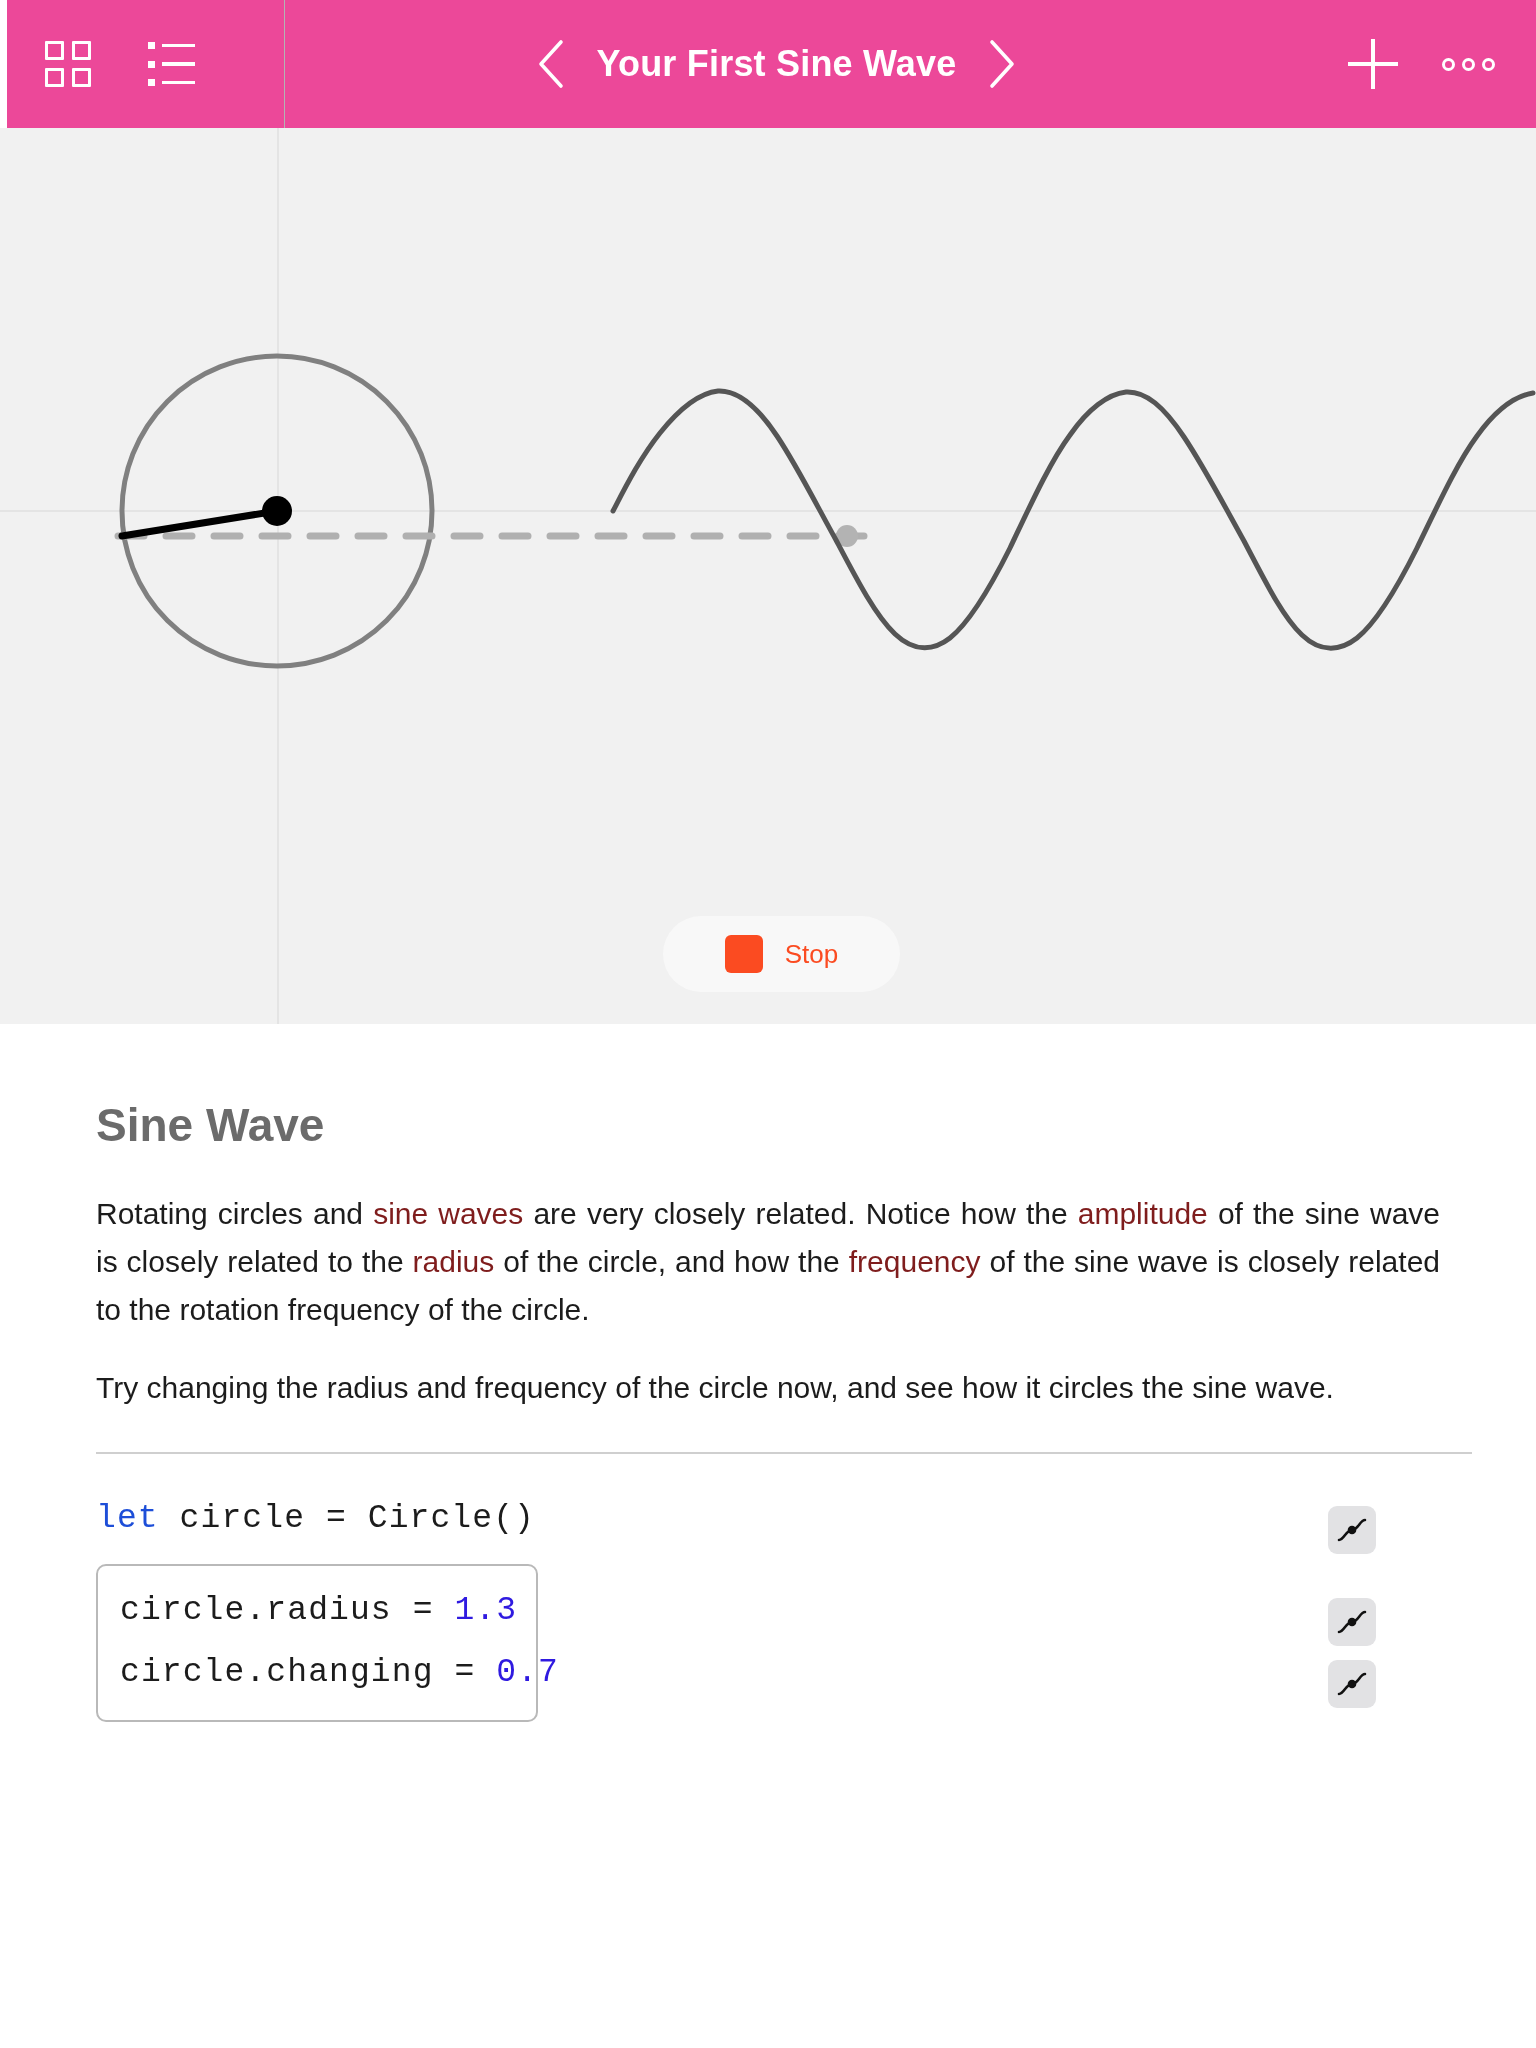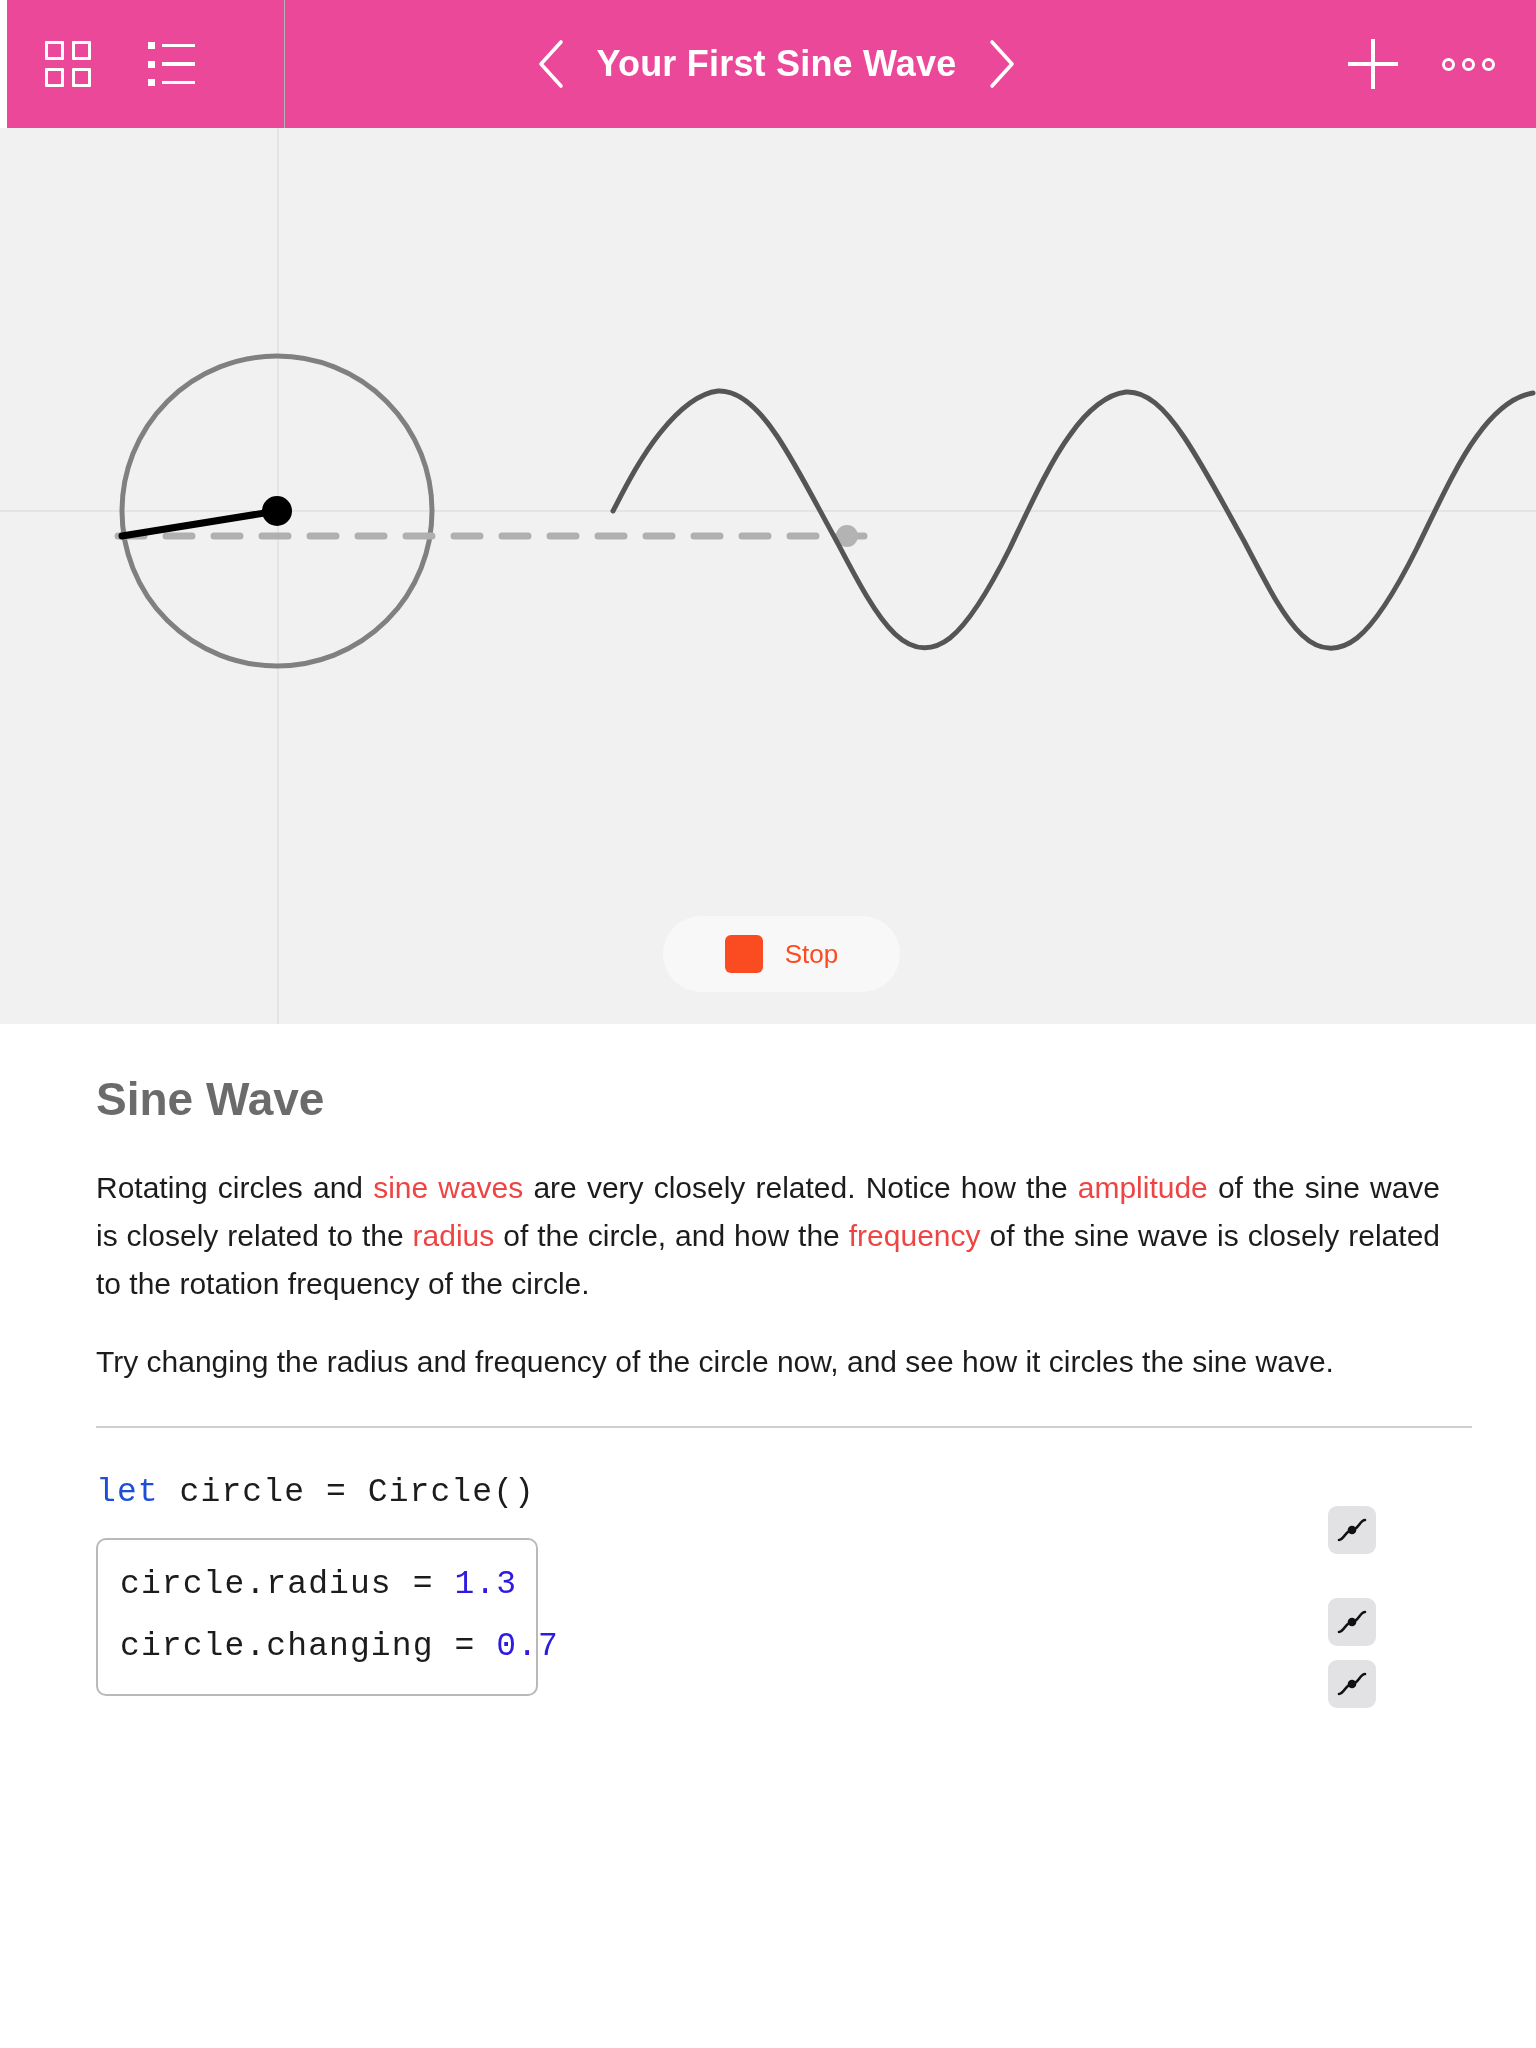--- a/index.html
+++ b/index.html
@@ -120,38 +120,38 @@
     font-size: 26px;
   }
 
   
   .content {
     position: absolute;
     left: 0; top: 1024px;
     width: 1536px;
     height: 1024px;
     background: #ffffff;
-    padding: 48px 96px 0 96px;
+    padding: 74px 96px 0 96px;
   }
   h1.section-title {
     color: #6b6b6b;
     font-size: 46px;
     font-weight: bold;
     margin-bottom: 38px;
     letter-spacing: 0px;
   }
   p.body {
     font-size: 30px;
     line-height: 48px;
     color: #1c1c1c;
     text-align: justify;
     margin-bottom: 30px;
     max-width: 1376px;
   }
-  p.body .hl { color: #ef4444; }
+  p.body .hl { color: #7f1d1d; }
   .divider {
     width: 1376px;
     height: 2px;
     background: #cfcfcf;
     margin: 40px 0 34px 0;
   }
 
   .code-area { position: relative; width: 1376px; }
   .code-line {
     font-family: "Liberation Mono", monospace;

